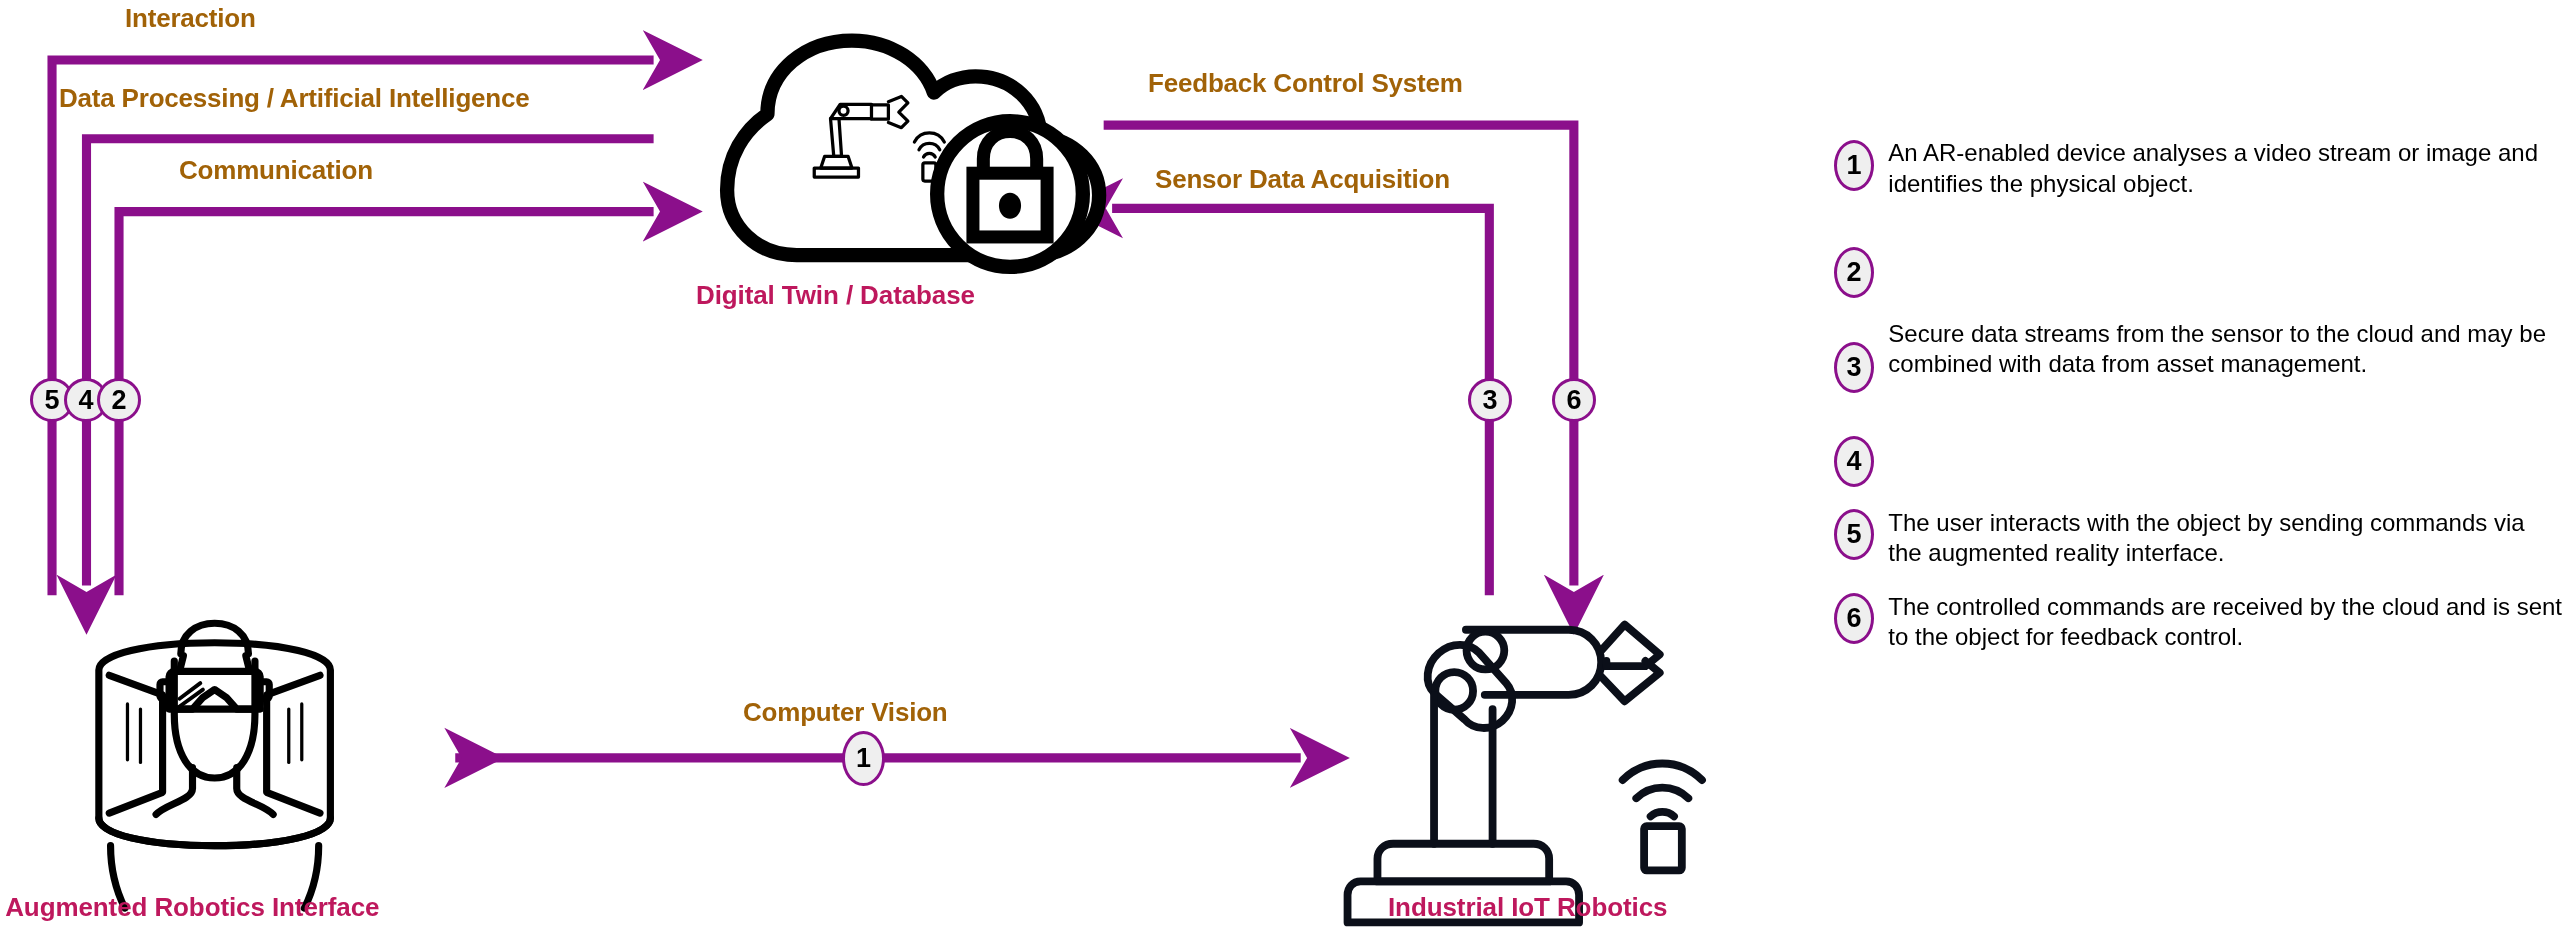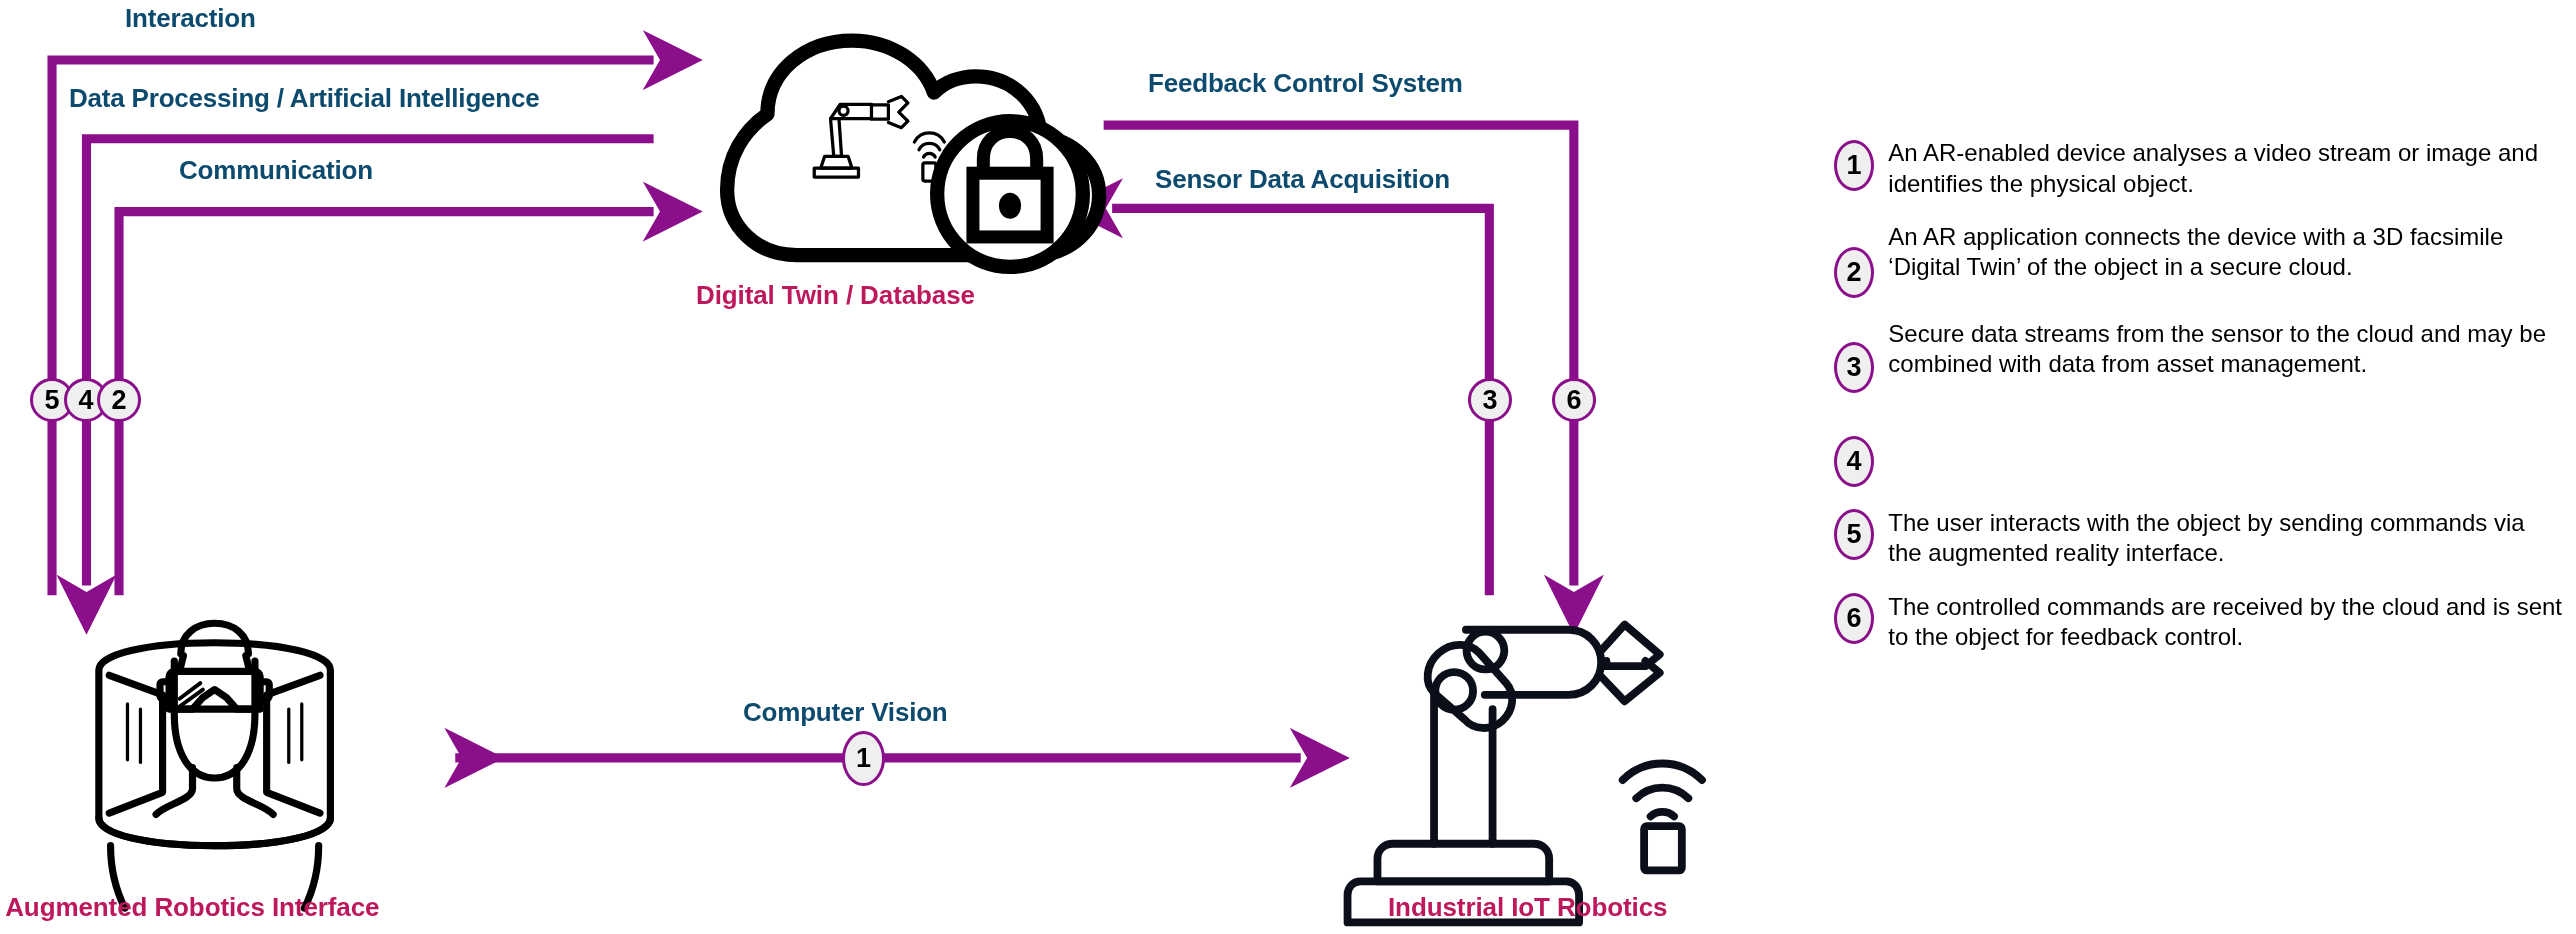--- a/index.html
+++ b/index.html
@@ -27,21 +27,21 @@
     width: 1808px;
     height: 935px;
   }
 
   
   .flow-label {
     position: absolute;
     font-family: "Liberation Sans", sans-serif;
     font-weight: bold;
     font-size: 26px;
-    color: #0c4a6e;
+    color: #a16207;
     white-space: nowrap;
     letter-spacing: -0.2px;
     text-align: right;
   }
 
   
   .node-caption {
     position: absolute;
     font-family: "Liberation Sans", sans-serif;
     font-weight: bold;
@@ -273,21 +273,21 @@
       <path d="M2495,1199 A86,86 0 0 1 2617,1199"></path>
       <path d="M2516,1227 A57,57 0 0 1 2596,1227"></path>
       <path d="M2538,1255 A27,27 0 0 1 2574,1255"></path>
       <rect x="2528" y="1270" width="58" height="68" rx="4"></rect>
     </g>
 
   </svg>
 
   <div class="flow-label" style="left:125px; top:3.3px;">Interaction</div>
 
-  <div class="flow-label" style="left:69px; top:83px;">Data Processing / Artificial Intelligence</div>
+  <div class="flow-label" style="left:59px; top:83px;">Data Processing / Artificial Intelligence</div>
 
   <div class="flow-label" style="left:136px; top:155px;margin-left:43px;">Communication</div>
 
   <div class="flow-label" style="left:1148px; top:68px;">Feedback Control System</div>
 
   <div class="flow-label" style="left:1155px; top:148px;margin-top:16px;">Sensor Data Acquisition</div>
 
   <div class="flow-label" style="left:743px; top:697px;">Computer Vision</div>
 
   <div class="path-badge" style="left:30px; top:378px;">5</div>
@@ -310,21 +310,20 @@
 
   <div id="legend-panel">
 
     <div class="legend-row r1">
       <div class="legend-badge">1</div>
       <div class="legend-text">An AR-enabled device analyses a  video stream or image and identifies the physical object.</div>
     </div>
 
     <div class="legend-row r2">
       <div class="legend-badge">2</div>
-      <div class="legend-text">An AR application connects the device with a 3D facsimile ‘Digital Twin’ of the object in a secure cloud.</div>
     </div>
 
     <div class="legend-row r3">
       <div class="legend-badge">3</div>
       <div class="legend-text">Secure data streams from the sensor  to the cloud and may be combined with  data from asset management.</div>
     </div>
 
     <div class="legend-row r4">
       <div class="legend-badge">4</div>
     </div>

